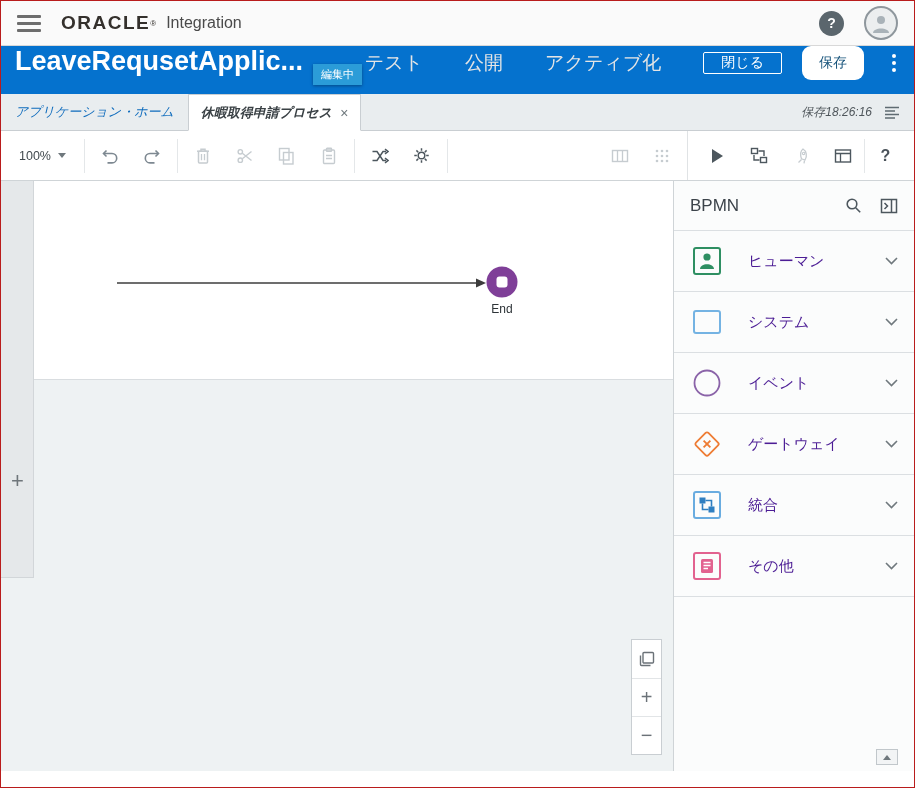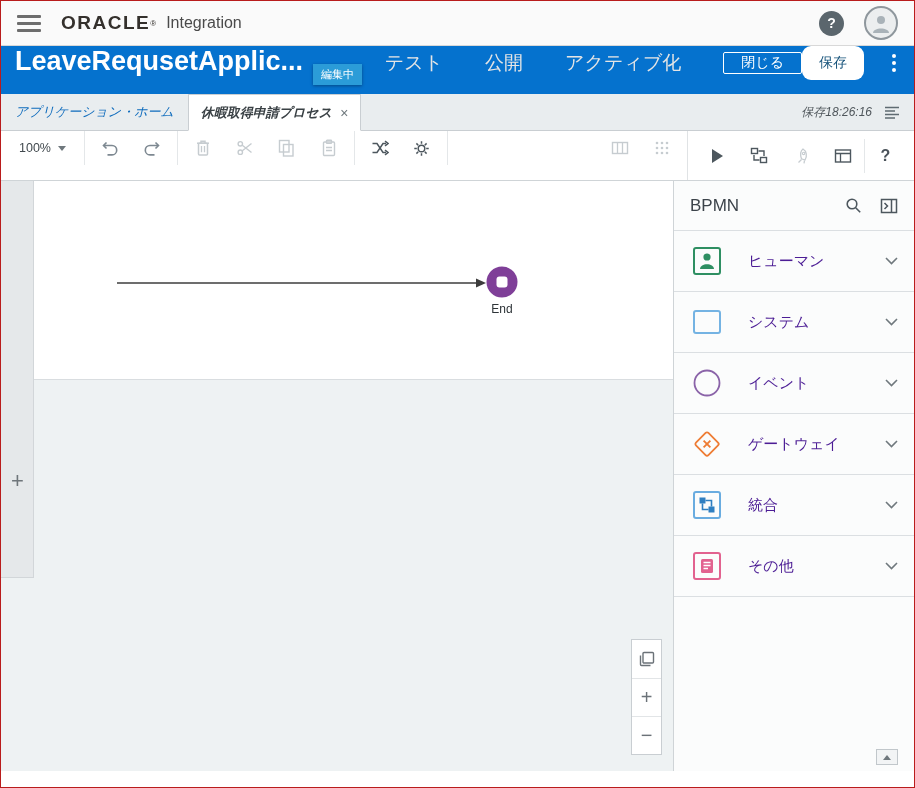--- a/index.html
+++ b/index.html
@@ -20,37 +20,37 @@
             display:flex; align-items:center; justify-content:center; overflow:hidden; cursor:pointer; }
 
   
   .bluebar { height:48px; background:#0572CE; display:flex; align-items:flex-start; padding:0 14px; color:#fff; }
   .title { font-size:27px; font-weight:bold; max-width:300px; white-space:nowrap; overflow:hidden; }
   .badge { background:#2b9cd8; font-size:11px; padding:3px 8px; margin-left:10px; align-self:flex-start; margin-top:18px;
            box-shadow:0 1px 3px rgba(0,0,0,.35); }
   .bluebar nav { display:flex; align-items:center; margin-left:auto; }
   .bluebar nav a { color:#e5e5e5; font-size:19px; margin-right:42px; cursor:pointer; text-decoration:none;font-family:Liberation Mono, monospace; }
   .btn-outline { border:1px solid #fff; background:transparent; color:#fff; font-size:14px; padding:1px 17px;
-                 border-radius:2px; cursor:pointer; font-family:inherit; }
+                 border-radius:2px; cursor:pointer; margin-right:20px; font-family:inherit; }
   .btn-solid { background:#fff; border:none; color:#15527a; font-size:14px; padding:8px 17px; border-radius:9px;
                cursor:pointer; font-family:inherit; }
   .kebab { margin-left:24px; display:flex; flex-direction:column; gap:3px; cursor:pointer; padding:4px; }
   .kebab i { width:4px; height:4px; border-radius:50%; background:#fff; }
 
   
   .tabbar { height:37px; background:#e9edef; border-bottom:1px solid #c9ced2; display:flex; align-items:stretch;font-style:italic; }
   .breadcrumb { color:#0f6cbd; font-size:13px; display:flex; align-items:center; padding:0 14px; cursor:pointer; text-decoration:none; }
   .tab { background:#fff; border:1px solid #c9ced2; border-bottom:1px solid #fff; margin-bottom:-1px; display:flex;
          align-items:center; padding:0 12px; font-size:13px; font-weight:bold; color:#3a4145; gap:8px; cursor:pointer; }
   .tab-close { color:#6f787d; font-size:14px; font-weight:normal; cursor:pointer; }
   .tabbar-right { margin-left:auto; display:flex; align-items:center; gap:12px; padding-right:14px; color:#4f565b; font-size:12px; }
 
   
   .toolbar { height:50px; background:#fff; border-bottom:1px solid #cfd4d7; display:flex; }
-  .toolbar-left { width:800px; display:flex; border-right:1px solid #e0e3e5; }
+  .toolbar-left { width:800px; display:flex; align-items:center; border-right:1px solid #e0e3e5; }
   .toolbar-right { flex:1; display:flex; align-items:center; padding:0 8px; }
   .tgroup { display:flex; align-items:center; height:34px; border-right:1px solid #e4e7e9; padding:0 4px; }
   .tgroup.noline { border-right:none; }
   .tbtn { width:42px; height:34px; display:flex; align-items:center; justify-content:center; cursor:pointer; background:none; border:none; }
   .c-dark { color:#4d575e; } .c-mid { color:#7d8891; } .c-dis { color:#c6ccd0; cursor:default; }
   .zoom-select { display:flex; align-items:center; gap:7px; padding:0 14px; font-size:12.5px; color:#41494e; cursor:pointer; height:34px; }
   .caret-down { width:0; height:0; border-left:4px solid transparent; border-right:4px solid transparent; border-top:5px solid #6f787d; }
   .tspacer { flex:1; }
   .help-text { font-size:16px; color:#4a525a; font-weight:bold; }
 

